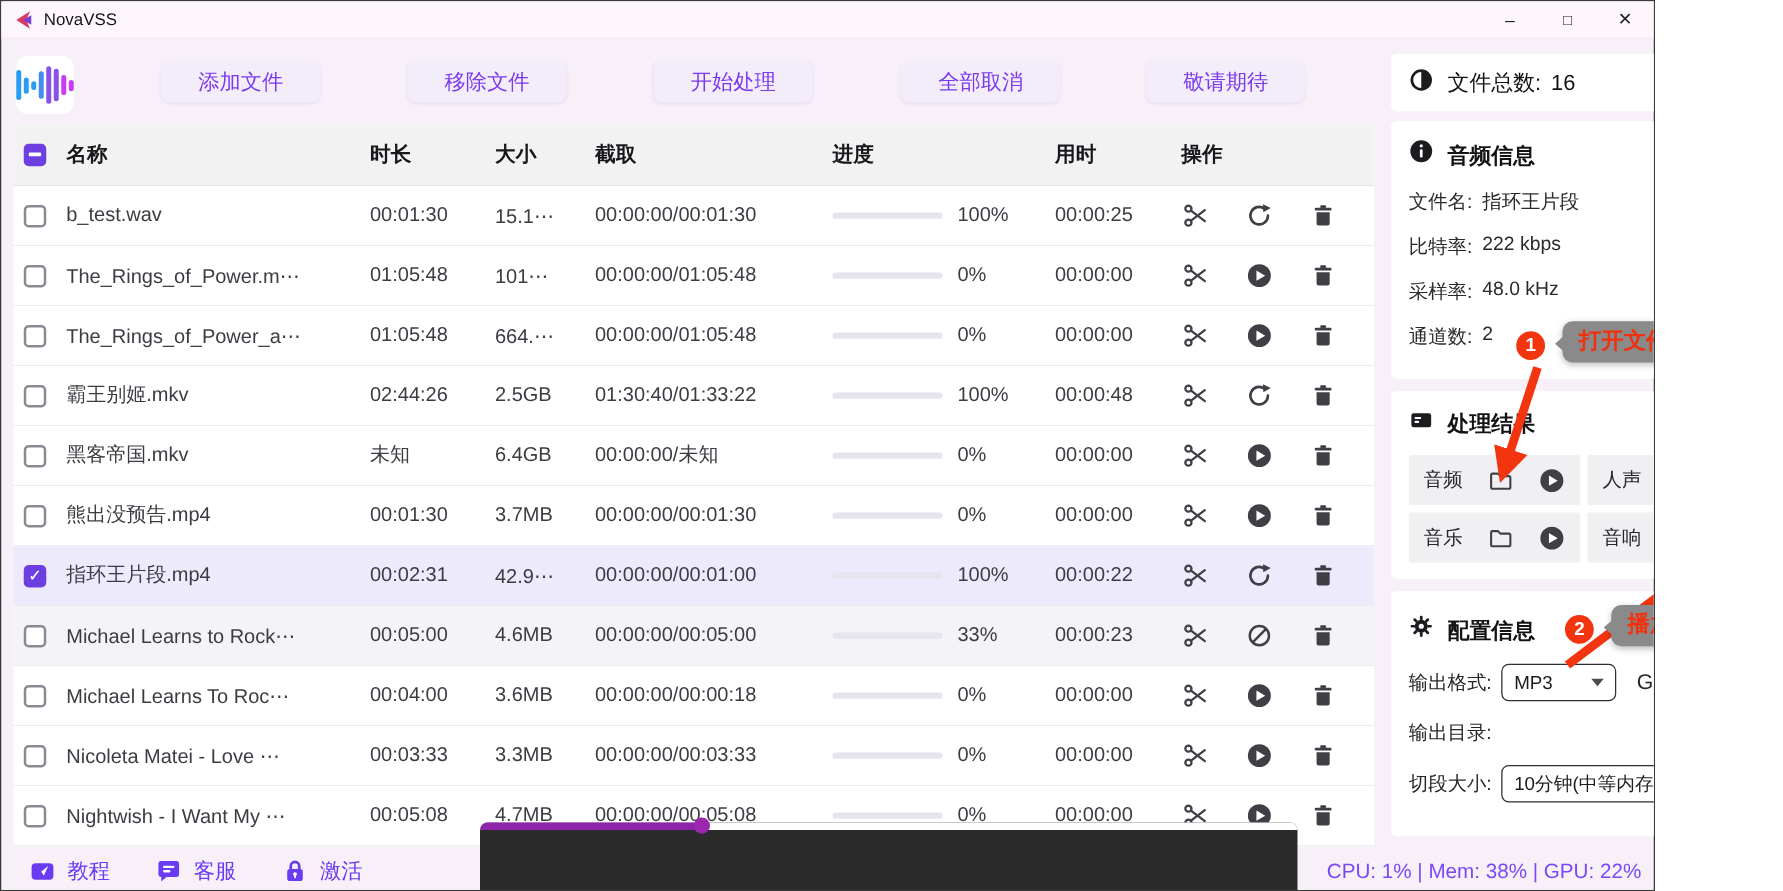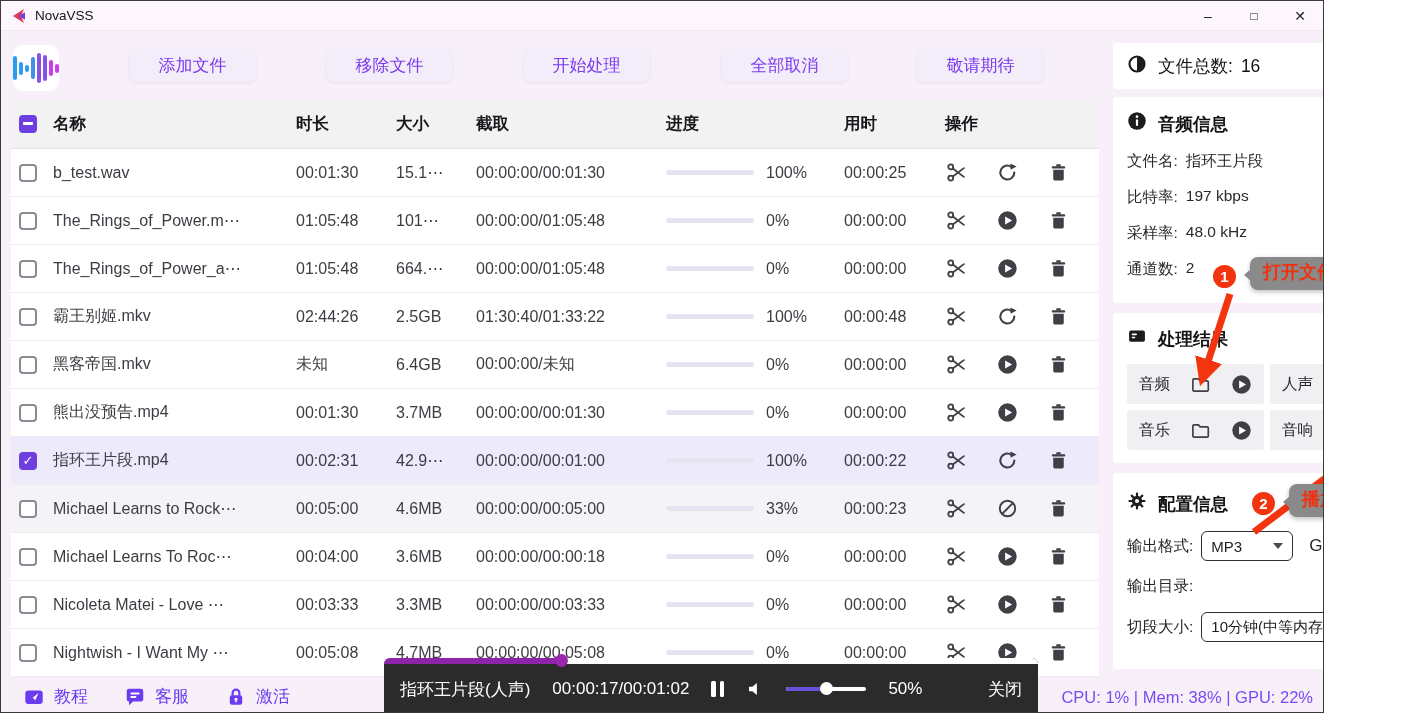--- a/index.html
+++ b/index.html
@@ -568,21 +568,21 @@
             <circle cx="12" cy="6.8" r="1.6" fill="#fff"></circle>
           </svg></span>
       <span>音频信息</span>
     </div>
     <div class="info-line">
         <span>文件名:</span>
         <span>指环王片段</span>
       </div>
     <div class="info-line">
         <span>比特率:</span>
-        <span>197 kbps</span>
+        <span>222 kbps</span>
       </div>
     <div class="info-line">
         <span>采样率:</span>
         <span>48.0 kHz</span>
       </div>
     <div class="info-line">
         <span>通道数:</span>
         <span>2</span>
       </div>
   </div>
@@ -729,39 +729,20 @@
         <span>激活</span>
       </span>
     </div>
   <div class="status">CPU: 1% | Mem: 38% | GPU: 22%</div>
 
   <div class="player">
     <div class="seek">
       <div class="seek-fill" style="width: 27%;"></div>
       <div class="seek-handle" style="left: 27%;"></div>
     </div>
-    <div class="pl-row">
-      <span class="pl-name">指环王片段(人声)</span>
-      <span class="pl-time">00:00:17/00:01:02</span>
-      <span class="pl-pause">
-          <i></i>
-          <i></i>
-        </span>
-      <span style="display:flex;">
-          <svg viewBox="0 0 24 24" width="18" height="18">
-            <polygon points="4,9 8.5,9 14.5,4 14.5,20 8.5,15 4,15" fill="#fff"></polygon>
-          </svg>
-        </span>
-      <span class="vol-track">
-        <span class="vol-fill" style="display: block; width: 50%;"></span>
-        <span class="vol-handle" style="left: 50%;"></span>
-      </span>
-      <span style="font-size:17px;">50%</span>
-      <span class="pl-close">关闭</span>
-    </div>
   </div>
 
   <svg class="ann-svg">
     <defs>
       <marker id="ah" markerWidth="4" markerHeight="4" refX="2.6" refY="2" orient="auto">
         <path d="M0,0 L4,2 L0,4 Z" fill="#f2350f"></path>
       </marker>
     </defs>
     <line x1="1229" y1="293" x2="1202" y2="376" stroke="#f2350f" stroke-width="7" marker-end="url(#ah)"></line>
     <line x1="1253" y1="531" x2="1372" y2="441" stroke="#f2350f" stroke-width="7" marker-end="url(#ah)"></line>

